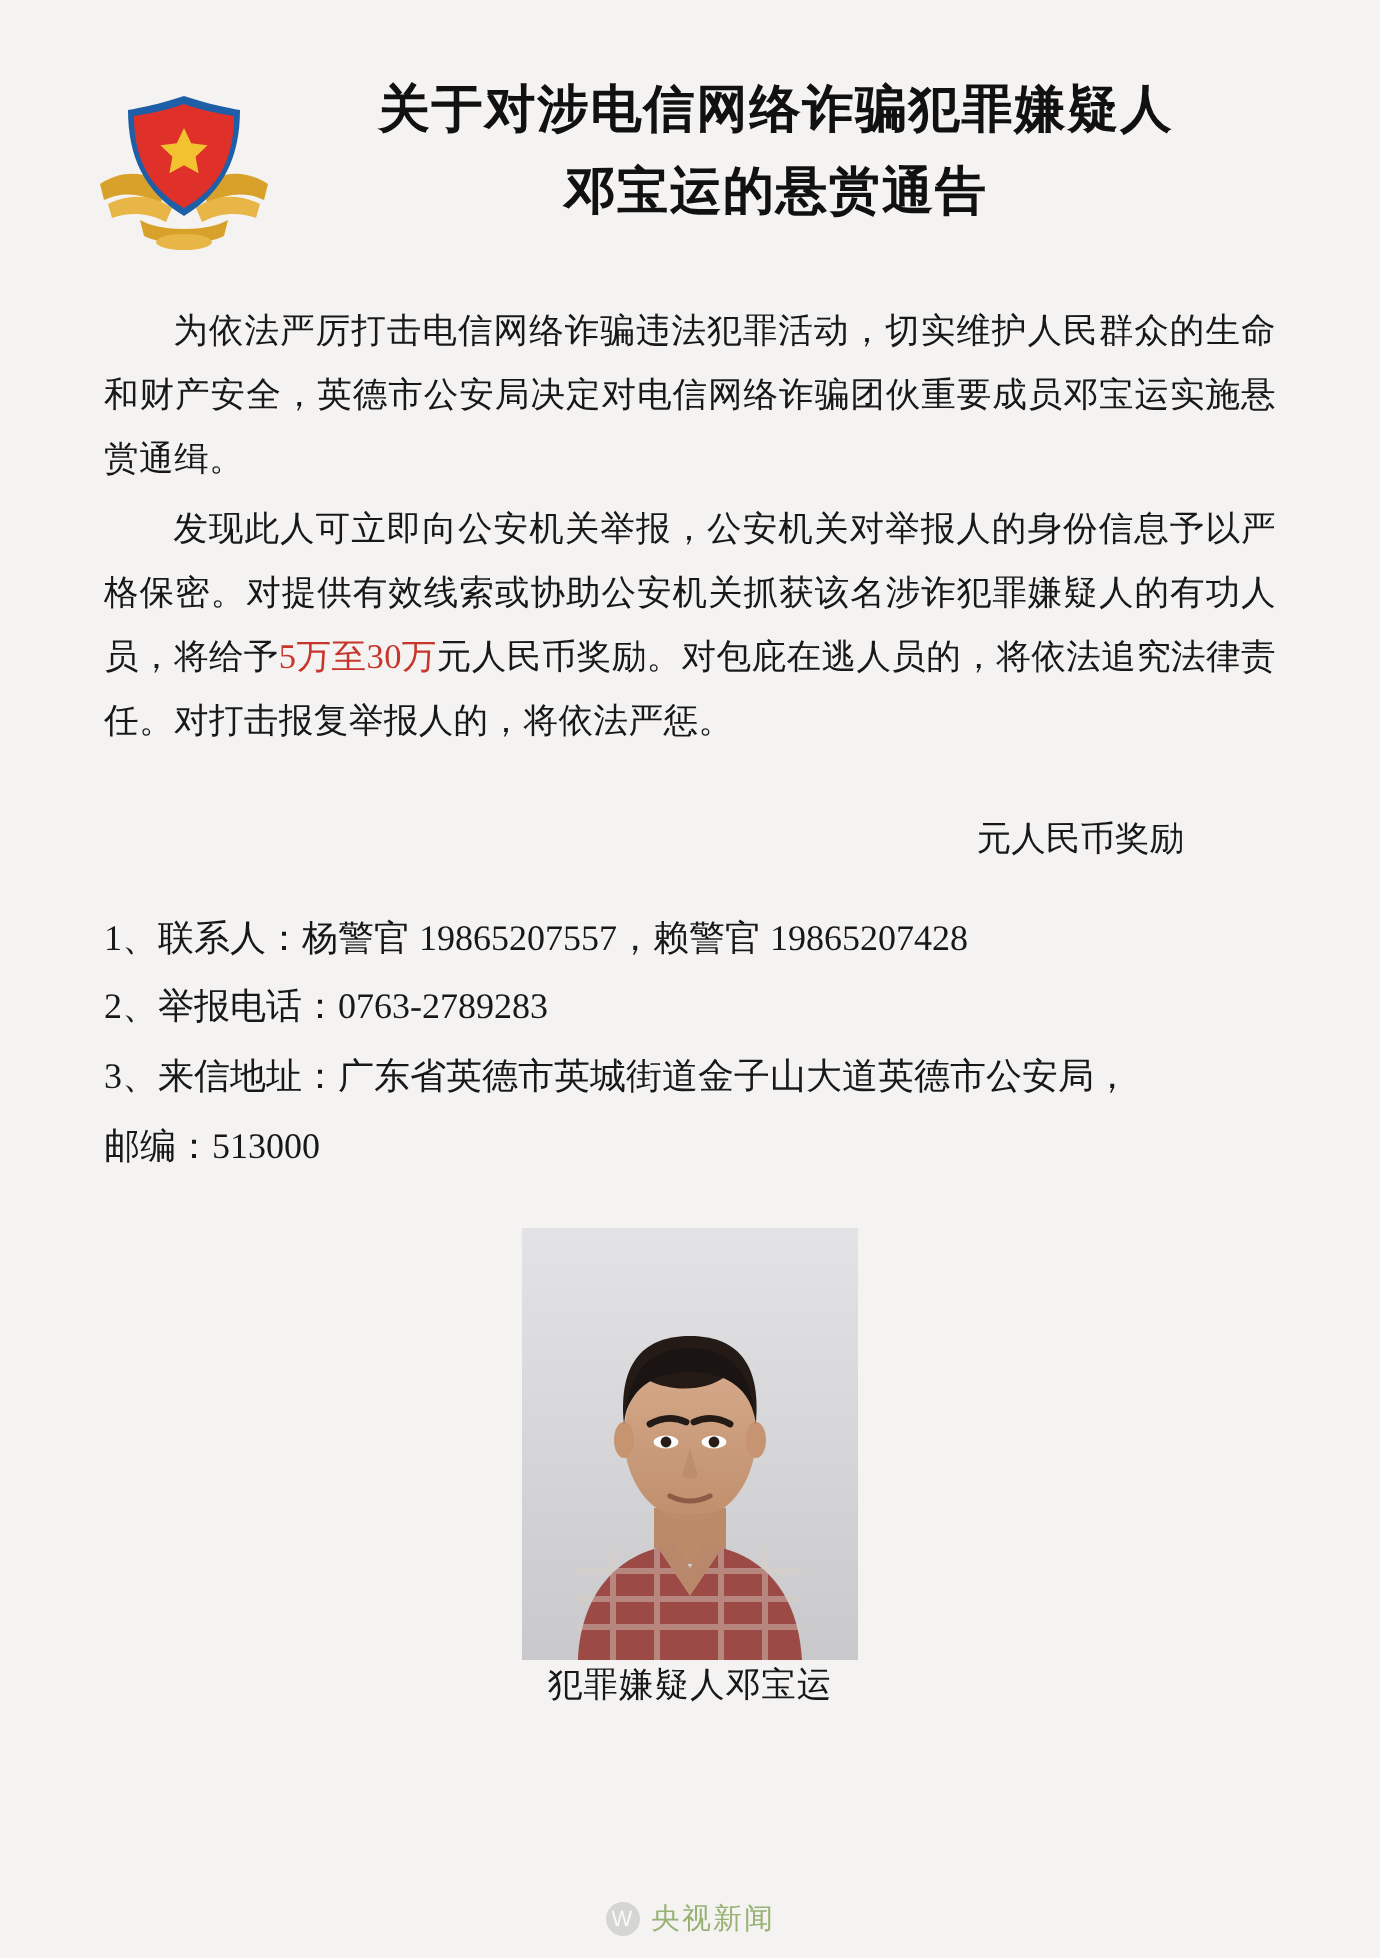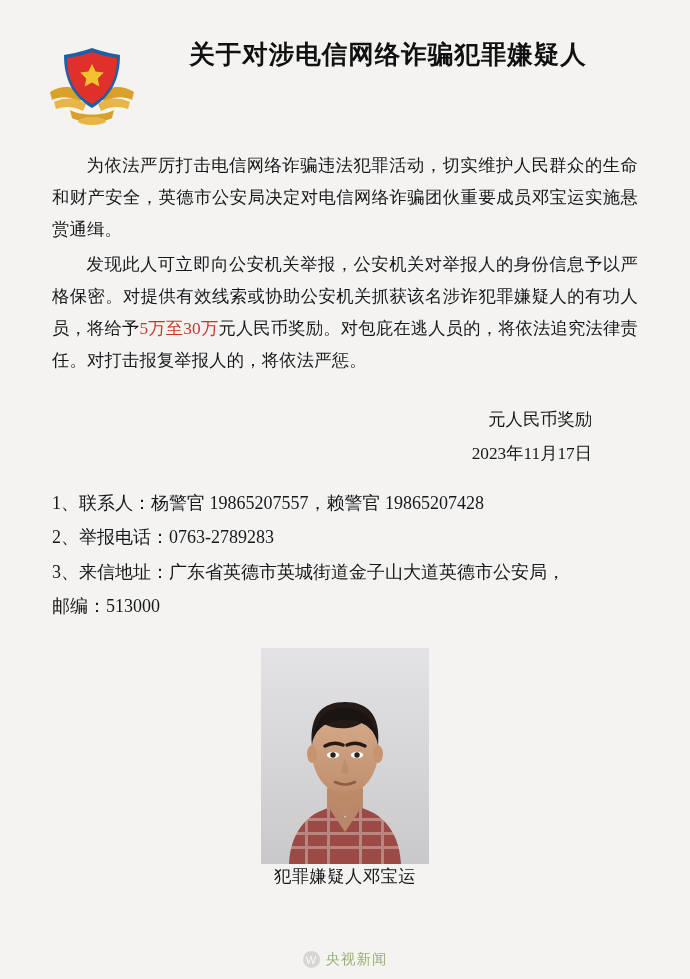--- a/index.html
+++ b/index.html
@@ -166,34 +166,34 @@
         <path d="M46 10 C57 14, 66 15, 71 16 C71 36, 64 52, 46 62 C28 52, 21 36, 21 16 C26 15, 35 14, 46 10 Z" fill="#e0302a"></path>
 
         <path d="M46 22 l3.6 7.6 8.2 1 -6 5.8 1.5 8.2 -7.3 -4 -7.3 4 1.5 -8.2 -6 -5.8 8.2 -1 Z" fill="#f2c230"></path>
 
         <path d="M24 68 C34 74, 58 74, 68 68 L66 76 C56 81, 36 81, 26 76 Z" fill="#d8a22a"></path>
         <ellipse cx="46" cy="79" rx="14" ry="4" fill="#e7b647"></ellipse>
       </svg>
     </div>
     <div class="title-wrap">
       <div class="title-line">关于对涉电信网络诈骗犯罪嫌疑人</div>
+      <div class="title-line">邓宝运的悬赏通告</div>
     </div>
   </div>
 
   <div class="content">
     <p class="para">
       <span>为依法严厉打击电信网络诈骗违法犯罪活动，切实维护人民群众的生命和财产安全，英德市公安局决定对电信网络诈骗团伙重要成员邓宝运实施悬赏通缉。</span>
     </p>
     <p class="para">
       <span>发现此人可立即向公安机关举报，公安机关对举报人的身份信息予以严格保密。对提供有效线索或协助公安机关抓获该名涉诈犯罪嫌疑人的有功人员，将给予</span><span class="hl">5万至30万</span><span>元人民币奖励。对包庇在逃人员的，将依法追究法律责任。对打击报复举报人的，将依法严惩。</span>
     </p>
 
     <div class="signature">
       <div>元人民币奖励</div>
-      <div>2023年11月17日</div>
     </div>
   </div>
 
   <div class="contacts">
     <div class="contact-row">
       <span>1、</span><span>联系人：</span><span>杨警官 19865207557，赖警官 19865207428</span>
     </div>
     <div class="contact-row">
       <span>2、</span><span>举报电话：</span><span>0763-2789283</span>
     </div>

